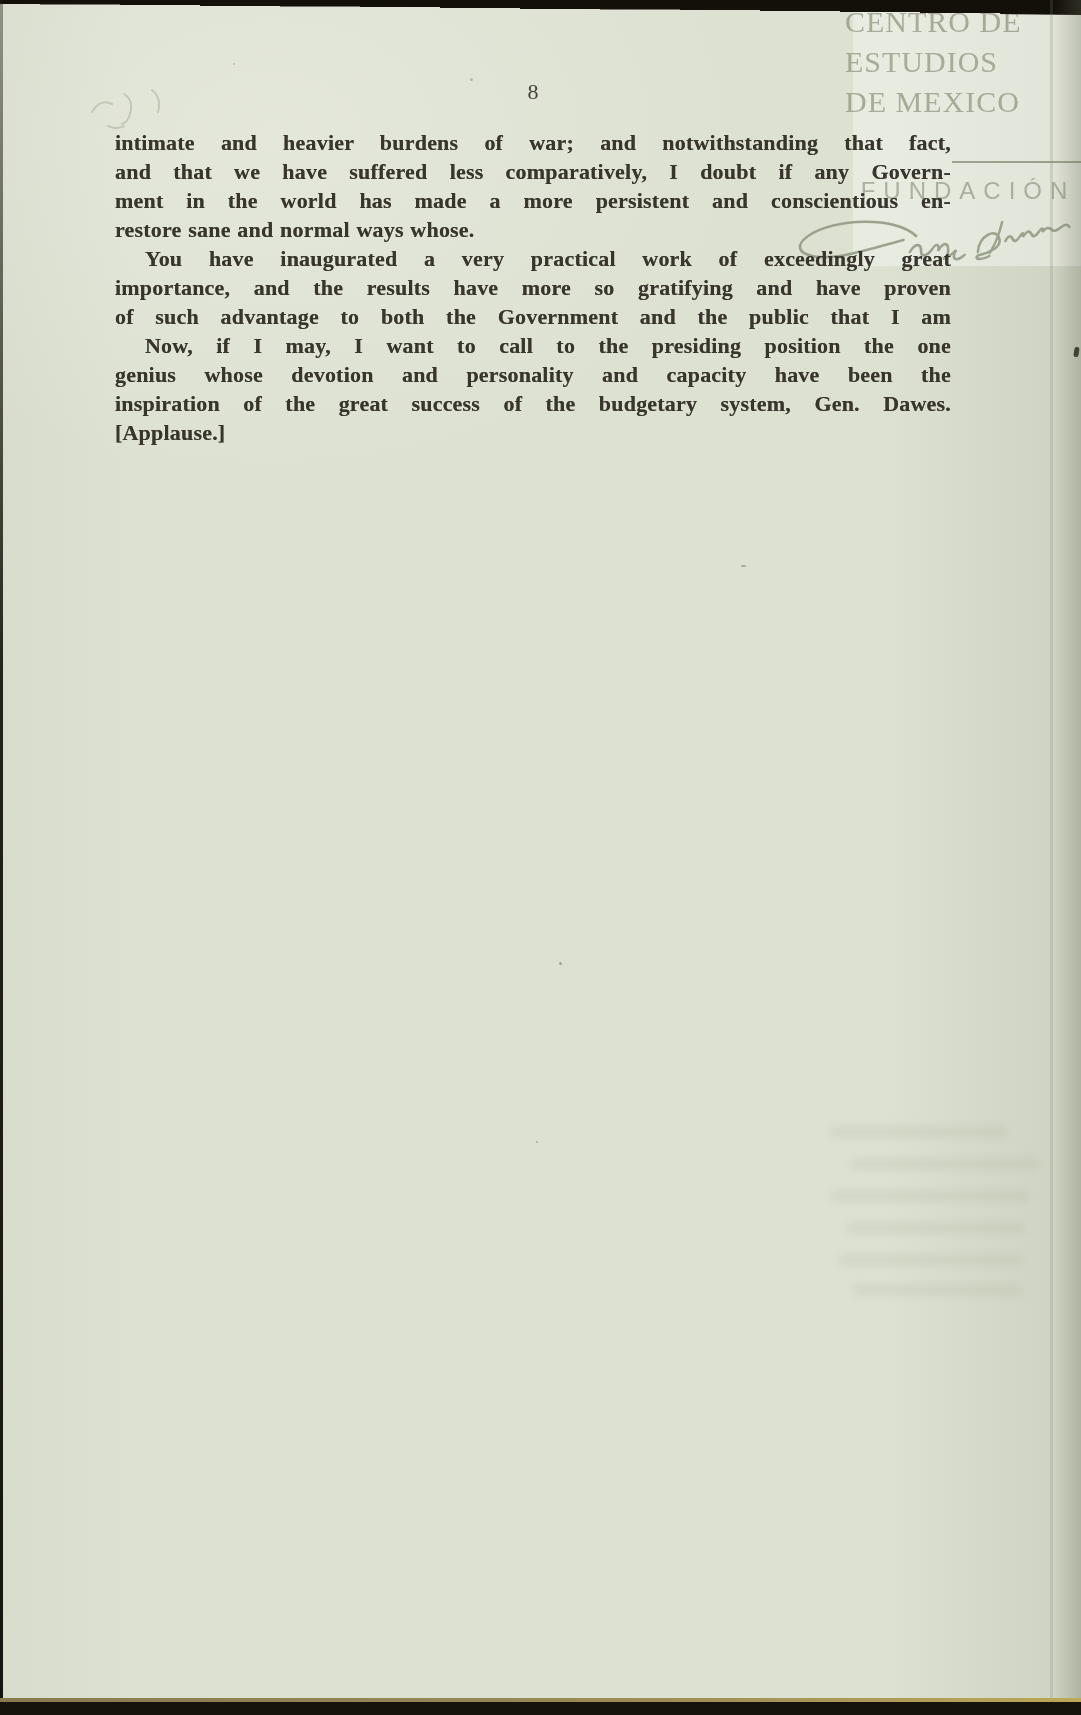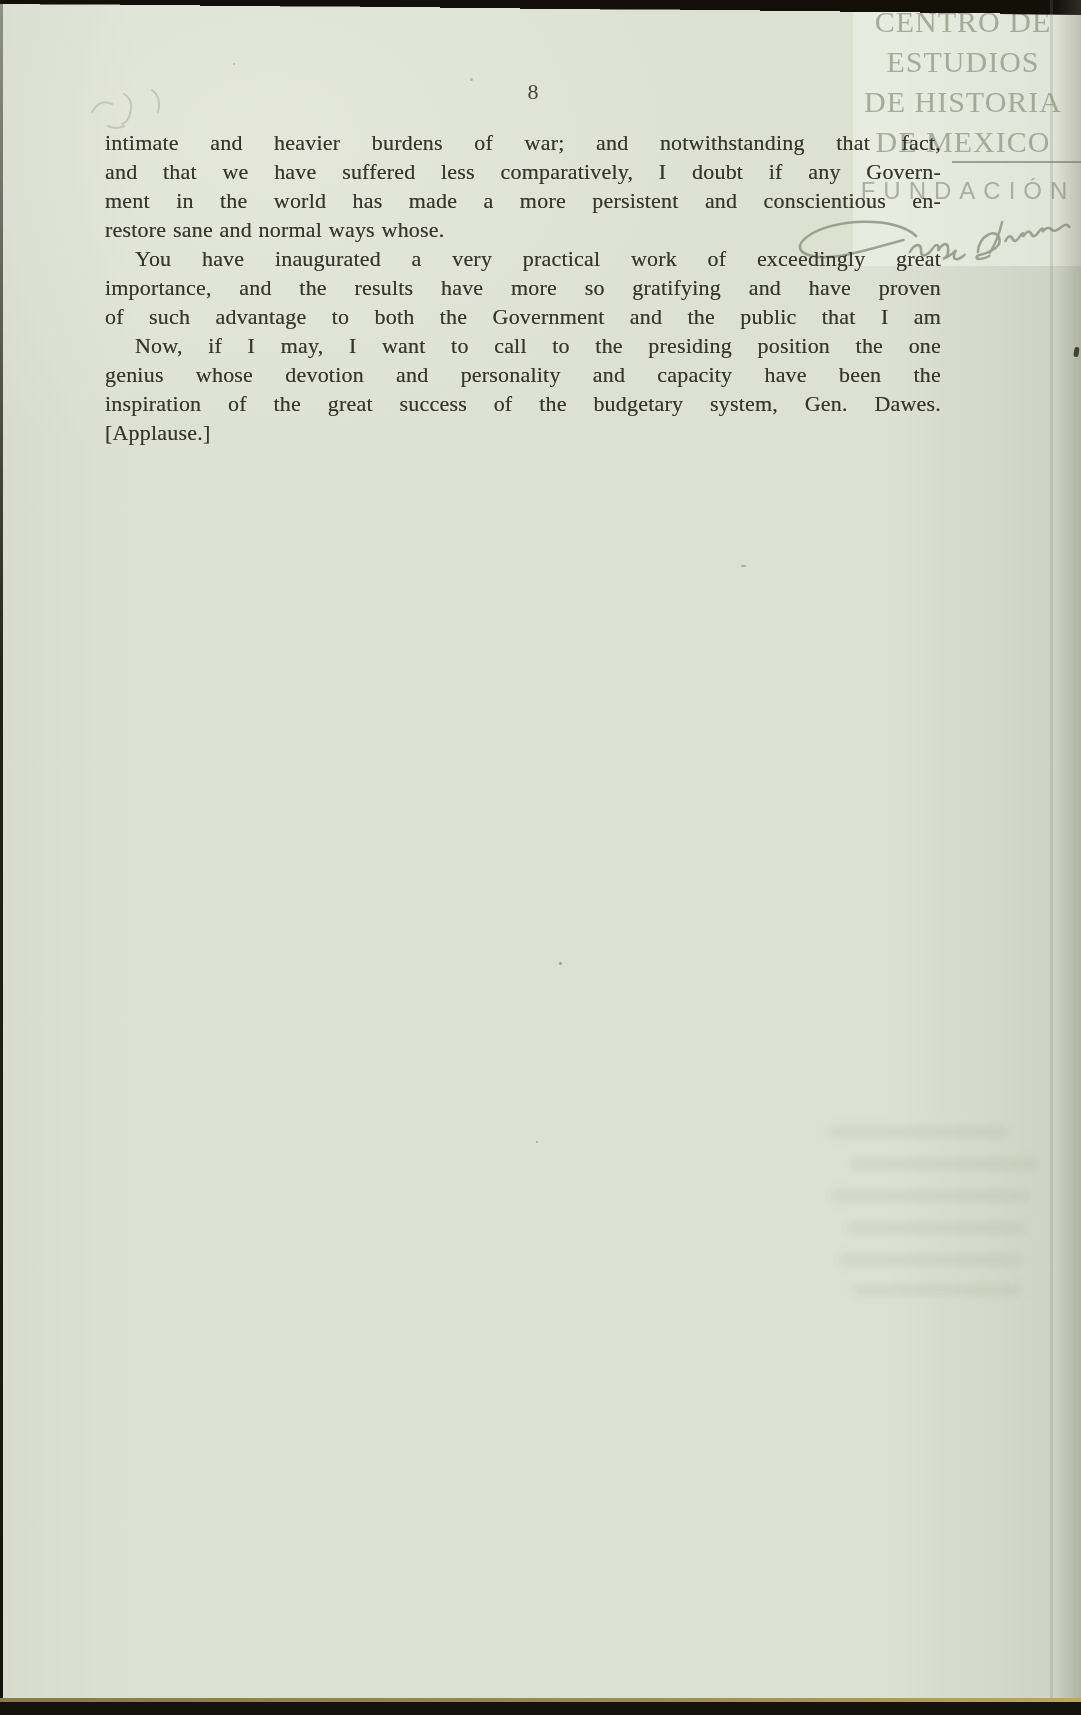--- a/index.html
+++ b/index.html
@@ -45,36 +45,37 @@
   .page-edge-line {
     position: absolute; left: 1050px; top: 0; width: 3px; height: 1715px;
     background: rgba(125,130,110,0.22);
   }
   
   .page-number {
     position: absolute; left: 115px; top: 79px; width: 836px;
     text-align: center; font-size: 22px; color: #45433a;
   }
   .textblock {
-    position: absolute; left: 105px; top: 128px; width: 836px;
+    position: absolute; left: 115px; top: 128px; width: 836px;
     font-size: 22px; line-height: 29px; color: #37352c;
     letter-spacing: 0.2px; word-spacing: 1px;
     text-shadow: 0 0 0.5px rgba(42,40,32,0.55);
+    font-weight: bold;
   }
   .tline { text-align: justify; text-align-last: justify; white-space: normal; }
   .tline.end { text-align-last: left; }
   .tline.ind { text-indent: 30px; }
   
   .wm-box {
     position: absolute; left: 853px; top: 10px; width: 228px; height: 256px;
     background: rgba(243,245,237,0.50);
   }
   .wm-lines {
     position: absolute; left: 845px; top: 2px; width: 236px;
-    text-align: center; font-family: "Liberation Serif", serif;
+    font-family: "Liberation Serif", serif;
     font-size: 30px; line-height: 40px; letter-spacing: 1px;
     color: rgba(125,134,108,0.62);
   }
   .wm-underline {
     position: absolute; left: 952px; top: 161px; width: 129px; height: 2px;
     background: rgba(115,124,98,0.65);
   }
   .wm-foundation {
     position: absolute; left: 853px; top: 177px; width: 230px;
     text-align: center; font-family: "Liberation Sans", sans-serif;
@@ -111,21 +112,20 @@
 </style>
 </head>
 <body>
 
 <div class="page">
 
   <div class="wm-box"></div>
   <div class="wm-lines">
     <div>CENTRO DE</div>
     <div>ESTUDIOS</div>
-    <div>DE HISTORIA</div>
     <div>DE MEXICO</div>
   </div>
   <div class="wm-underline"></div>
   <div class="wm-foundation">FUNDACIÓN</div>
 
   <svg class="signature-svg" viewBox="0 0 300 64" role="img" aria-label="Carlos Slim">
     <g fill="none" stroke="#8e9780" stroke-width="2.6" stroke-linecap="round" opacity="0.85">
       <path d="M132,24 C108,4 48,6 24,24 C6,38 26,50 64,43 C84,39 102,33 120,28"></path>
       <path d="M128,40 c4,-9 10,-9 11,-1 c1,7 7,5 11,-2 c3,-6 7,-5 6,2 c4,-9 9,-9 10,-1 c1,6 -1,8 -4,9 c5,-2 9,-5 12,-9 c-4,10 2,12 9,5"></path>
       <path d="M196,40 c-2,-16 16,-26 20,-12 c2,8 -10,13 -18,15 c-4,1 -3,4 1,4 c3,0 6,-1 9,-3"></path>

